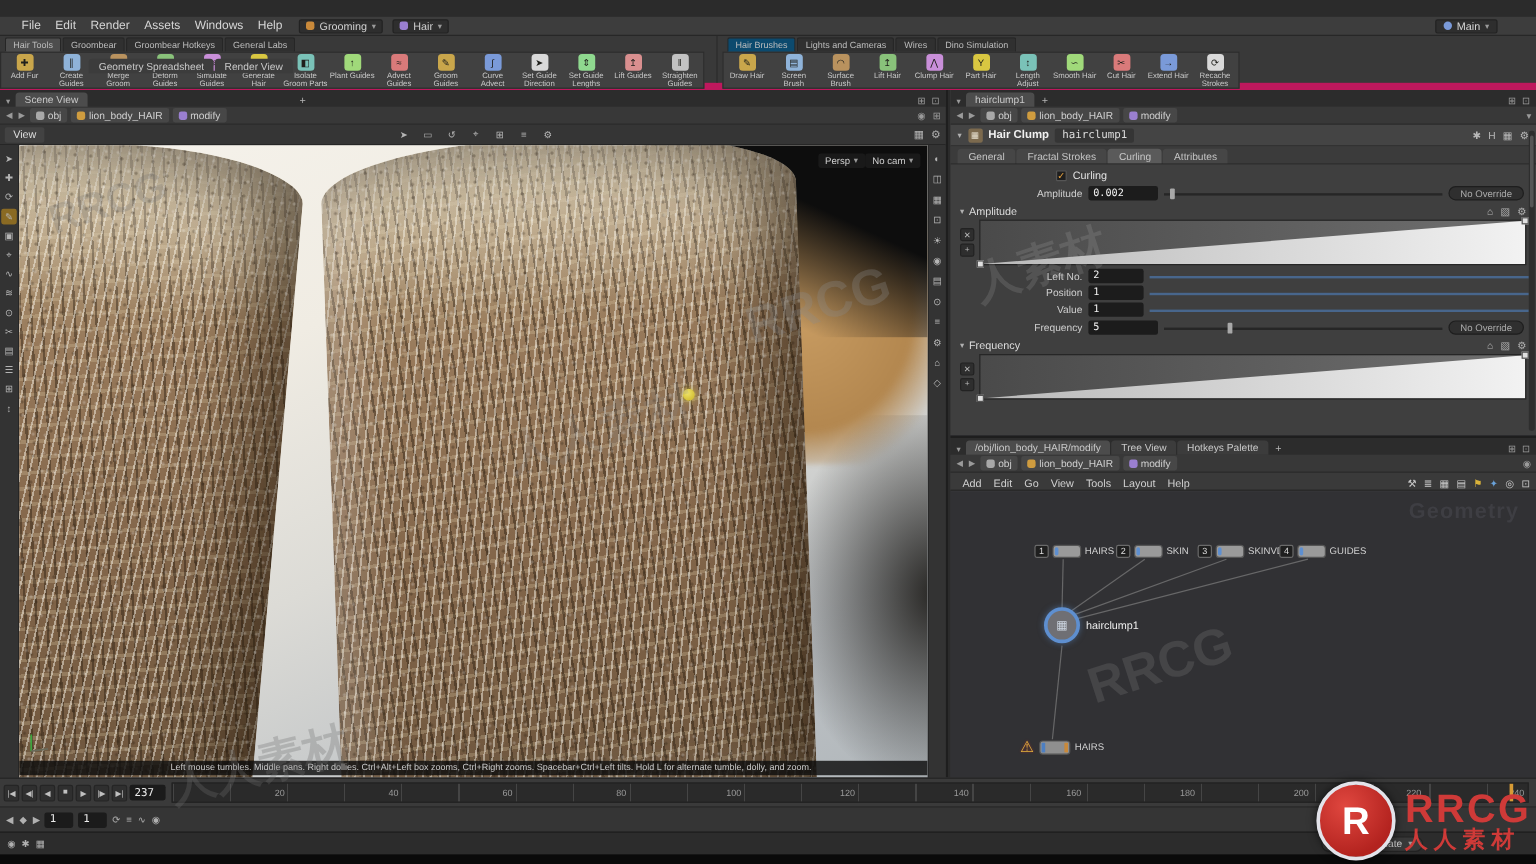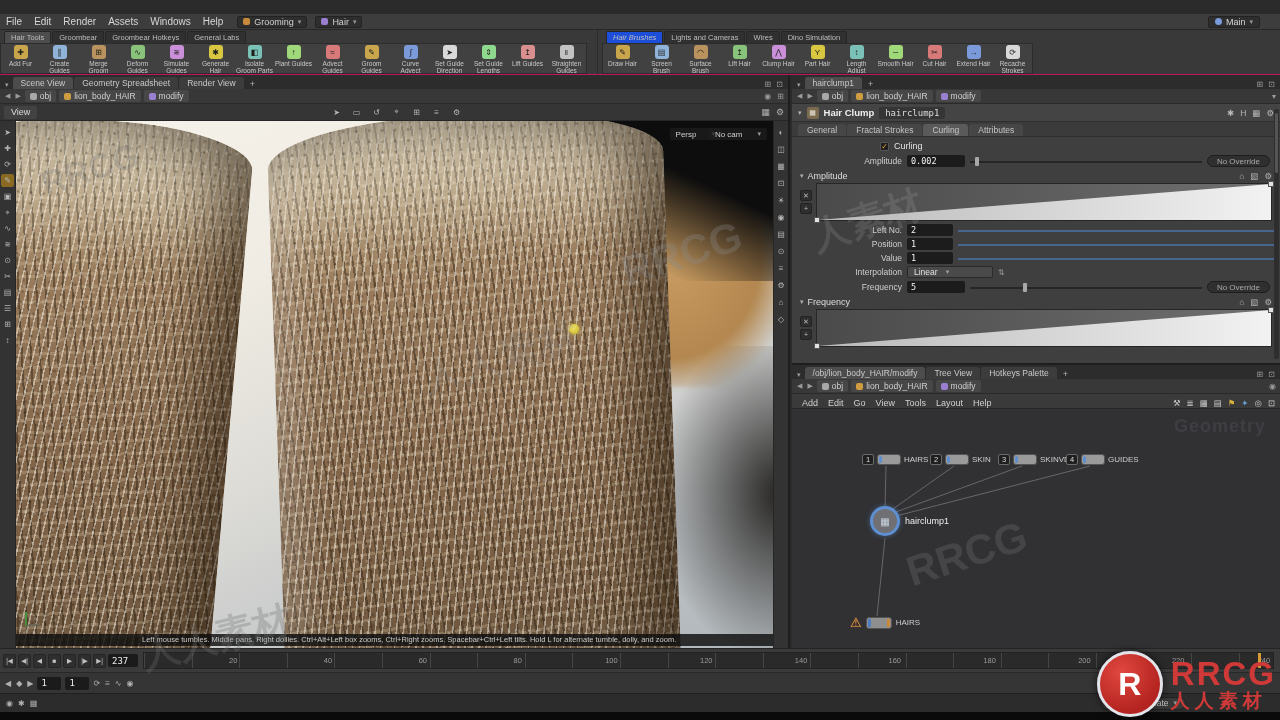--- a/index.html
+++ b/index.html
@@ -6,31 +6,31 @@
   *{box-sizing:border-box;font-family:"Liberation Sans",sans-serif;}
   .app{position:relative;width:1280px;height:720px;background:#2b2b2b;overflow:hidden;}
 
   
   .titlebar{position:absolute;top:0;left:0;right:0;height:14px;background:#0f1113;display:flex;align-items:center;gap:5px;padding:0 5px;color:#b9bdc2;font-size:8.5px;}
   .tb-ic{width:8px;height:8px;background:#c6452c;border-radius:2px;flex:none;}
   .tb-title{white-space:nowrap;overflow:hidden;}
   .tb-btns{margin-left:auto;display:flex;gap:8px;font-size:7px;color:#9aa0a6;}
 
   
-  .menubar{position:absolute;top:14px;left:0;right:0;height:16px;background:#3d3d3d;border-bottom:1px solid #272727;display:flex;align-items:center;padding:0 0;font-size:10px;color:#d6d6d6;}
+  .menubar{position:absolute;top:14px;left:0;right:0;height:16px;background:#3d3d3d;border-bottom:1px solid #272727;display:flex;align-items:center;padding:0 12px;font-size:10px;color:#d6d6d6;}
   .mitems{display:flex;}
   .menu-item{padding:0 6px;}
   .combo{display:flex;align-items:center;gap:4px;background:#2e2e2e;border:1px solid #222;border-radius:2px;padding:0 5px;height:12px;font-size:9px;margin-left:8px;color:#d0d0d0;}
   .combo-ic{width:7px;height:7px;border-radius:2px;background:#c9893a;}
   .carat{font-size:7px;color:#9a9a9a;}
   .take{margin-left:auto;display:flex;align-items:center;gap:4px;background:#2e2e2e;border:1px solid #222;border-radius:2px;padding:0 6px;height:12px;font-size:9px;margin-right:20px;}
   .take-ic{width:7px;height:7px;border-radius:50%;background:#7a9ad9;}
 
   
-  .shelf{position:absolute;top:30px;left:0;right:0;height:45px;background:#393939;border-bottom:1px solid #be185d;display:flex;}
+  .shelf{position:absolute;top:30px;left:0;right:0;height:45px;background:#393939;border-bottom:6px solid #be185d;display:flex;}
   .shelf-set{padding-top:1px;}
   .shelf-set.s2{margin-left:10px;border-left:1px solid #2b2b2b;padding-left:4px;}
   .sh-tabs{display:flex;gap:1px;height:12px;padding-left:4px;}
   .sh-tab{background:#303030;border:1px solid #262626;border-bottom:none;border-radius:2px 2px 0 0;padding:0 6px;font-size:7.5px;color:#bdbdbd;display:flex;align-items:center;white-space:nowrap;}
   .sh-tools{display:flex;height:31px;background:#414141;border:1px solid #2c2c2c;}
   .tool{width:39px;display:flex;flex-direction:column;align-items:center;gap:1px;padding-top:1px;}
   .tool-ic{width:14px;height:14px;border-radius:3px;display:flex;align-items:center;justify-content:center;font-size:8px;color:#20201c;flex:none;}
   .tool-lb{font-size:6.5px;line-height:1.1;color:#c9c9c9;text-align:center;height:14px;overflow:hidden;width:38px;}
 
   
@@ -68,21 +68,21 @@
       repeating-linear-gradient(82deg,rgba(38,26,13,0.42) 0 2px,rgba(38,26,13,0) 2px 9px),
       repeating-linear-gradient(172deg,rgba(216,198,162,0.28) 0 3px,rgba(216,198,162,0) 3px 13px),
       linear-gradient(175deg,#c4b28c 0%,#97795a 32%,#83664a 62%,#6e563d 100%);
     box-shadow:inset -30px 10px 55px rgba(32,22,10,0.55),inset 22px -6px 38px rgba(250,245,235,0.25);}
   .leg::after{content:"";position:absolute;inset:0;border-radius:inherit;opacity:.55;
     background-image:radial-gradient(circle,rgba(255,255,255,0.4) 0 1px,transparent 1.6px),radial-gradient(circle,rgba(30,20,8,0.5) 0 1px,transparent 1.6px);
     background-size:10px 15px,13px 11px;background-position:0 0,5px 7px;}
   .leg1{left:-42px;top:0;width:282px;height:536px;transform:rotate(5deg);transform-origin:top center;}
   .leg2{left:250px;top:-6px;width:396px;height:540px;transform:rotate(-2deg);transform-origin:top center;border-radius:48% 42% 14% 14%/9% 8% 0 0;}
   .brush-dot{position:absolute;left:553px;top:203px;width:10px;height:10px;border-radius:50%;background:radial-gradient(circle at 40% 35%,#efe36a,#c9b21f);box-shadow:0 0 5px rgba(220,205,60,0.8);}
-  .cam-pill{position:absolute;top:7px;height:12px;background:rgba(30,30,30,0.75);border-radius:2px;color:#cfcfcf;font-size:8px;display:flex;align-items:center;gap:15px;padding:0 6px;}
+  .cam-pill{position:absolute;top:7px;height:12px;background:rgba(30,30,30,0.75);border-radius:2px;color:#cfcfcf;font-size:8px;display:flex;align-items:center;gap:3px;padding:0 6px;}
   .cam-pill.p1{right:52px;}
   .cam-pill.p2{right:6px;}
   .help-overlay{position:absolute;left:0;right:0;bottom:2px;height:12px;background:rgba(14,14,14,0.82);color:#c9c9c9;font-size:7.5px;line-height:12px;padding-left:126px;white-space:nowrap;overflow:hidden;}
   .gnomon{position:absolute;left:6px;bottom:18px;}
 
   
   .param-pane{position:absolute;top:75px;left:792px;right:0;height:288px;background:#3f3f3f;overflow:hidden;}
   .node-header{height:18px;display:flex;align-items:center;gap:5px;padding:0 6px;background:#444;border-bottom:1px solid #2e2e2e;}
   .nh-arrow{color:#b0b0b0;font-size:7px;}
   .nh-icon{width:12px;height:12px;border-radius:2px;background:#7c6a4e;color:#e8e2d2;font-size:7px;display:flex;align-items:center;justify-content:center;}
@@ -312,21 +312,21 @@
             <span class="tool-ic" style="background: rgb(194, 194, 194);">
               <span>‖</span>
             </span>
             <span class="tool-lb">Straighten Guides</span>
           </span>
         </div>
     </div>
     <div class="shelf-set s2">
       <div class="sh-tabs">
 
-      <span class="sh-tab" style="background: #1d4ed8; font-style: italic;">Hair Brushes</span>
+      <span class="sh-tab" style="background: #0c4a6e;">Hair Brushes</span>
           <span class="sh-tab">Lights and Cameras</span>
           <span class="sh-tab">Wires</span>
           <span class="sh-tab">Dino Simulation</span>
         </div>
       <div class="sh-tools">
 
           <span class="tool">
             <span class="tool-ic" style="background: rgb(201, 166, 75);">
               <span>✎</span>
             </span>
@@ -404,21 +404,21 @@
           </span>
         </div>
     </div>
   </div>
 
   <div class="scene-pane">
     <div class="pane-tabs">
       <span class="pt-ic">▾</span>
       <span class="ptabs">
 
-      <span class="ptab" style="background: rgb(76, 76, 76);">Scene View</span>
+      <span class="ptab" style="background: rgb(76, 76, 76); margin-top: 28px;">Scene View</span>
           <span class="ptab">Geometry Spreadsheet</span>
           <span class="ptab">Render View</span>
         </span>
       <span class="ptab-plus">+</span>
       <span class="pane-corner">
         <span>⊞</span>
         <span>⊡</span>
       </span>
     </div>
     <div class="pathbar">
@@ -618,28 +618,20 @@
           <span class="pfield sm">1</span>
           <span class="pslider blue"></span>
         </div>
 
         <div class="prow small">
           <span class="plabel">Value</span>
           <span class="pfield sm">1</span>
           <span class="pslider blue"></span>
         </div>
       </div>
-    <div class="prow small">
-      <span class="plabel">Interpolation</span>
-      <span class="dropdown">
-        <span>Linear</span>
-        <span class="carat">▾</span>
-      </span>
-      <span class="stepper">⇅</span>
-    </div>
     <div class="prow">
       <span class="plabel">Frequency</span>
       <span class="pfield">5</span>
       <span class="pslider">
           <span class="phandle" style="left:23%"></span>
         </span>
       <span class="override">No Override</span>
     </div>
     <div class="grouprow">
       <span class="nh-arrow">▾</span>

